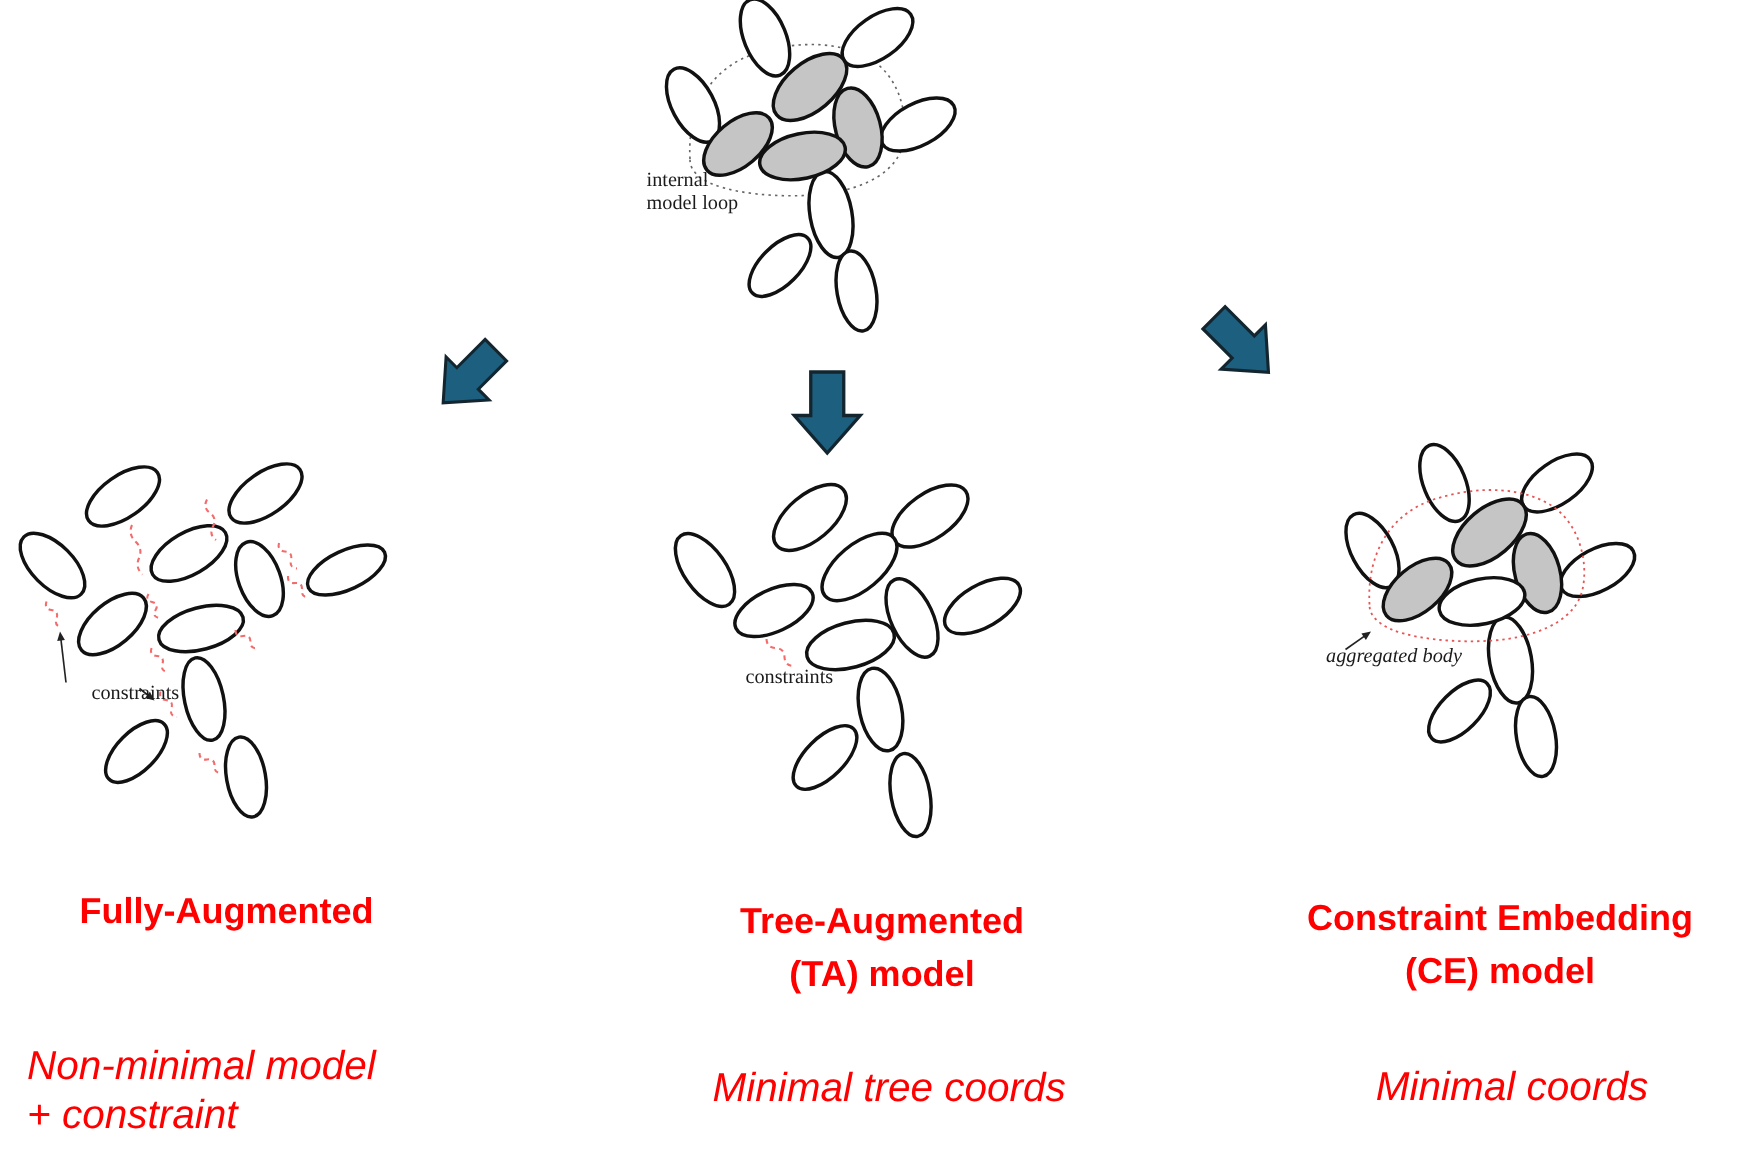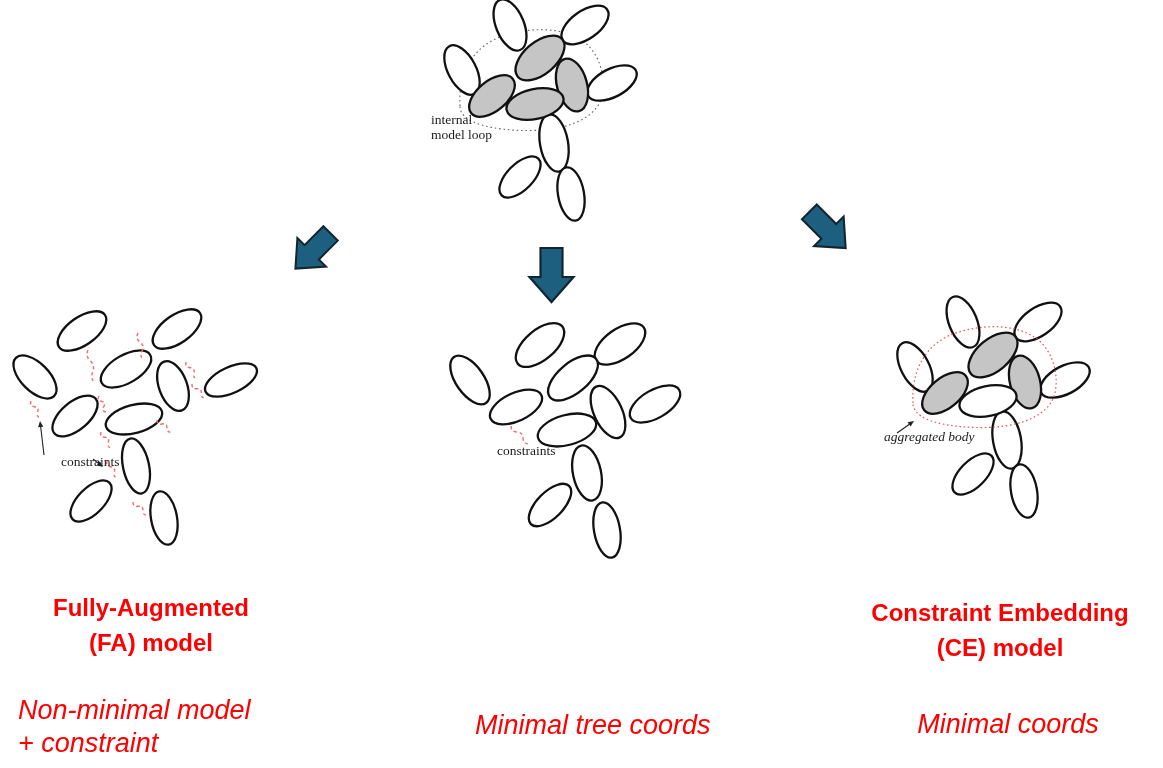--- a/index.html
+++ b/index.html
@@ -117,27 +117,30 @@
   </div>
 
   <div class="anno" style="left:29px;top:454px;margin-left:32px;">constraints</div>
 
   <div class="anno" style="left:497px;top:443px;">constraints</div>
 
   <div class="anno" style="left:884px;top:429px;font-style:italic;">aggregated body</div>
 
   <div class="model-title" style="left:0px;top:590px;width:302px;">
     <div>Fully-Augmented</div>
-    <div>(FA) model</div>
   </div>
   <div class="model-sub" style="left:18px;top:694px;">
     <div>Non-minimal model</div>
     <div>+ constraint</div>
   </div>
 
+  <div class="model-title" style="left:437px;top:597px;width:302px;">
+    <div>Tree-Augmented</div>
+    <div>(TA) model</div>
+  </div>
   <div class="model-sub" style="left:475px;top:709px;">
     <div>Minimal tree coords</div>
   </div>
 
   <div class="model-title" style="left:841px;top:595px;width:318px;">
     <div>Constraint Embedding</div>
     <div>(CE) model</div>
   </div>
   <div class="model-sub centered" style="left:849px;top:708px;width:318px;">Minimal coords</div>
 

